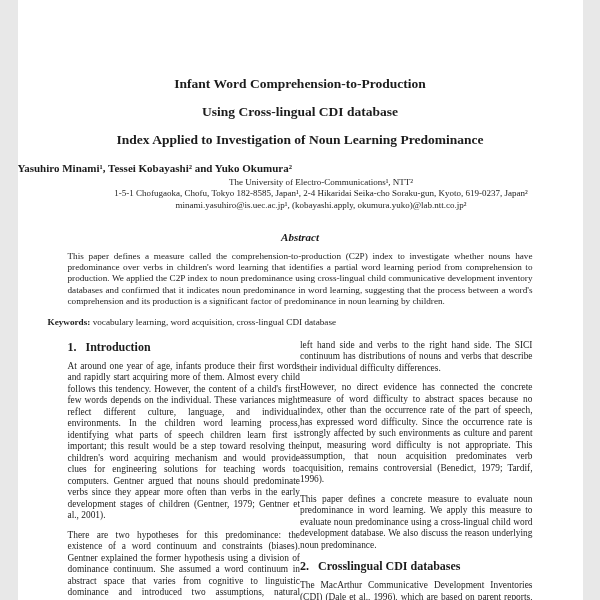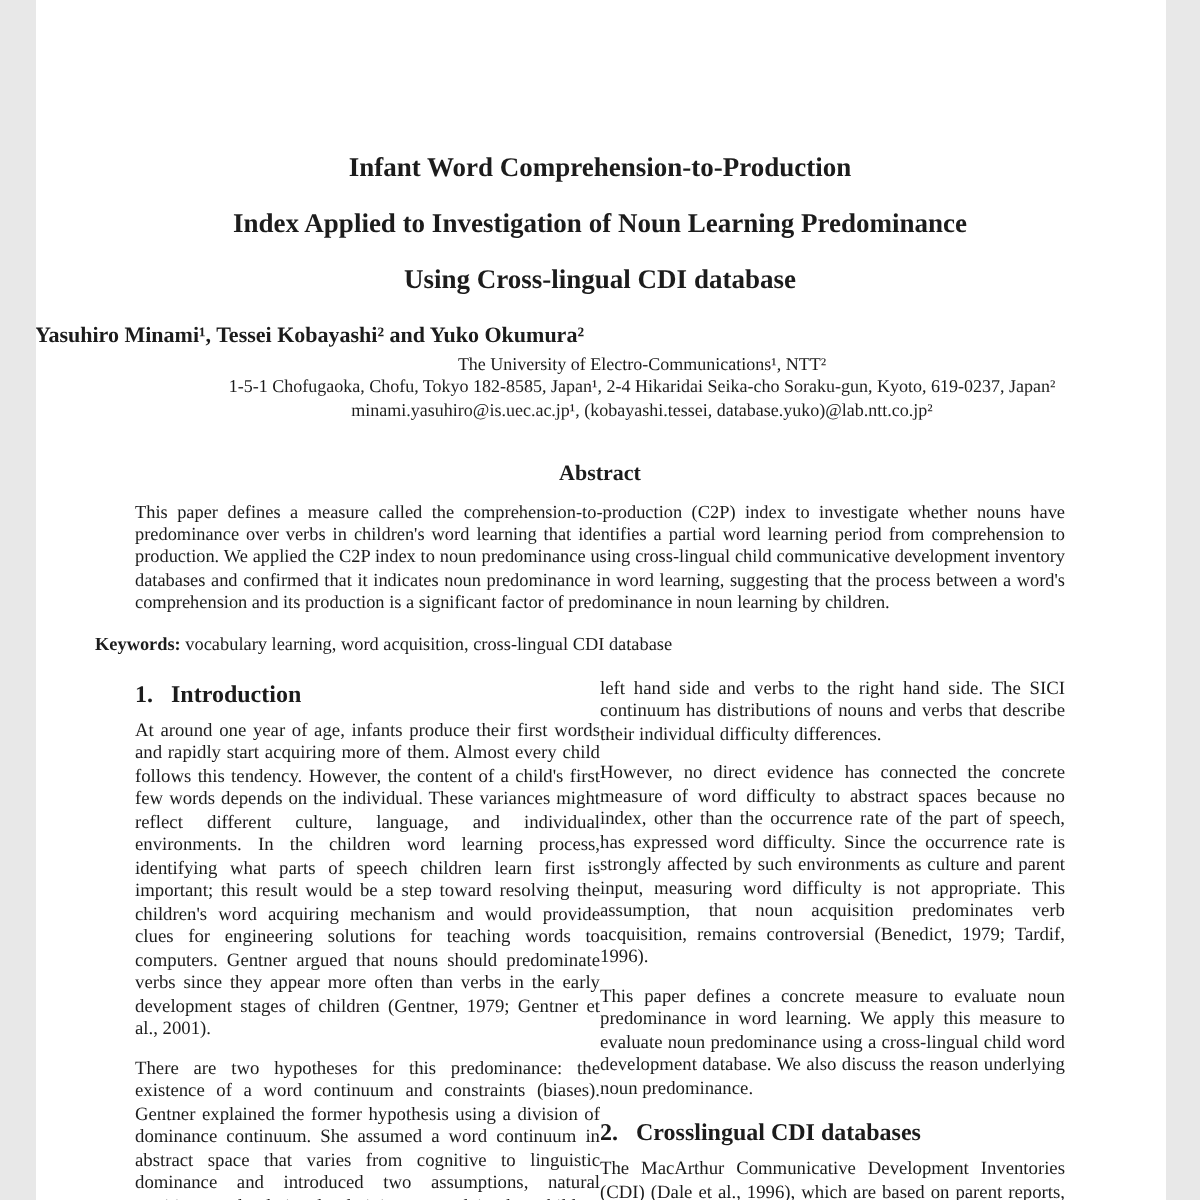--- a/index.html
+++ b/index.html
@@ -39,20 +39,21 @@
     line-height: 11.3px;
     padding-left: 42px;
   }
   .affil-block { margin-top: 2px; }
   .abstract-heading {
     margin-top: 20px;
     text-align: center;
     font-size: 11px;
     font-weight: bold;
     line-height: 13px;
+    font-style: italic;
   }
   .abstract-text {
     margin: 7px 50px 0 50px;
     font-size: 9.2px;
     line-height: 11.3px;
     text-align: justify;
   }
   .keywords {
     margin: 10px 50px 0 30px;
     font-size: 9.2px;
@@ -81,30 +82,30 @@
   .col p { margin: 4px 0 8px 0; }
   .col p:last-child { margin-bottom: 0; }
 </style>
 </head>
 <body>
 
 <div class="page">
 
   <div class="title-block">
     <div class="title-line">Infant Word Comprehension-to-Production</div>
+    <div class="title-line">Using Cross-lingual CDI database</div>
     <div class="title-line">Index Applied to Investigation of Noun Learning Predominance</div>
-    <div class="title-line">Using Cross-lingual CDI database</div>
   </div>
 
   <div class="authors">Yasuhiro Minami¹, Tessei Kobayashi² and Yuko Okumura²</div>
 
   <div class="affil-block">
     <div class="affil-line">The University of Electro-Communications¹, NTT²</div>
     <div class="affil-line">1-5-1 Chofugaoka, Chofu, Tokyo 182-8585, Japan¹, 2-4 Hikaridai Seika-cho Soraku-gun, Kyoto, 619-0237, Japan²</div>
-    <div class="affil-line">minami.yasuhiro@is.uec.ac.jp¹, (kobayashi.tessei, database.yuko)@lab.ntt.co.jp²</div>
+    <div class="affil-line">minami.yasuhiro@is.uec.ac.jp¹, (kobayashi.apply, okumura.yuko)@lab.ntt.co.jp²</div>
   </div>
 
   <div class="abstract-heading">Abstract</div>
   <div class="abstract-text">This paper defines a measure called the comprehension-to-production (C2P) index to investigate whether nouns have predominance over verbs in children's word learning that identifies a partial word learning period from comprehension to production. We applied the C2P index to noun predominance using cross-lingual child communicative development inventory databases and confirmed that it indicates noun predominance in word learning, suggesting that the process between a word's comprehension and its production is a significant factor of predominance in noun learning by children.</div>
 
   <div class="keywords">
     <span class="kw-label">Keywords:</span><span> vocabulary learning, word acquisition, cross-lingual CDI database</span>
   </div>
 
   <div class="columns">

